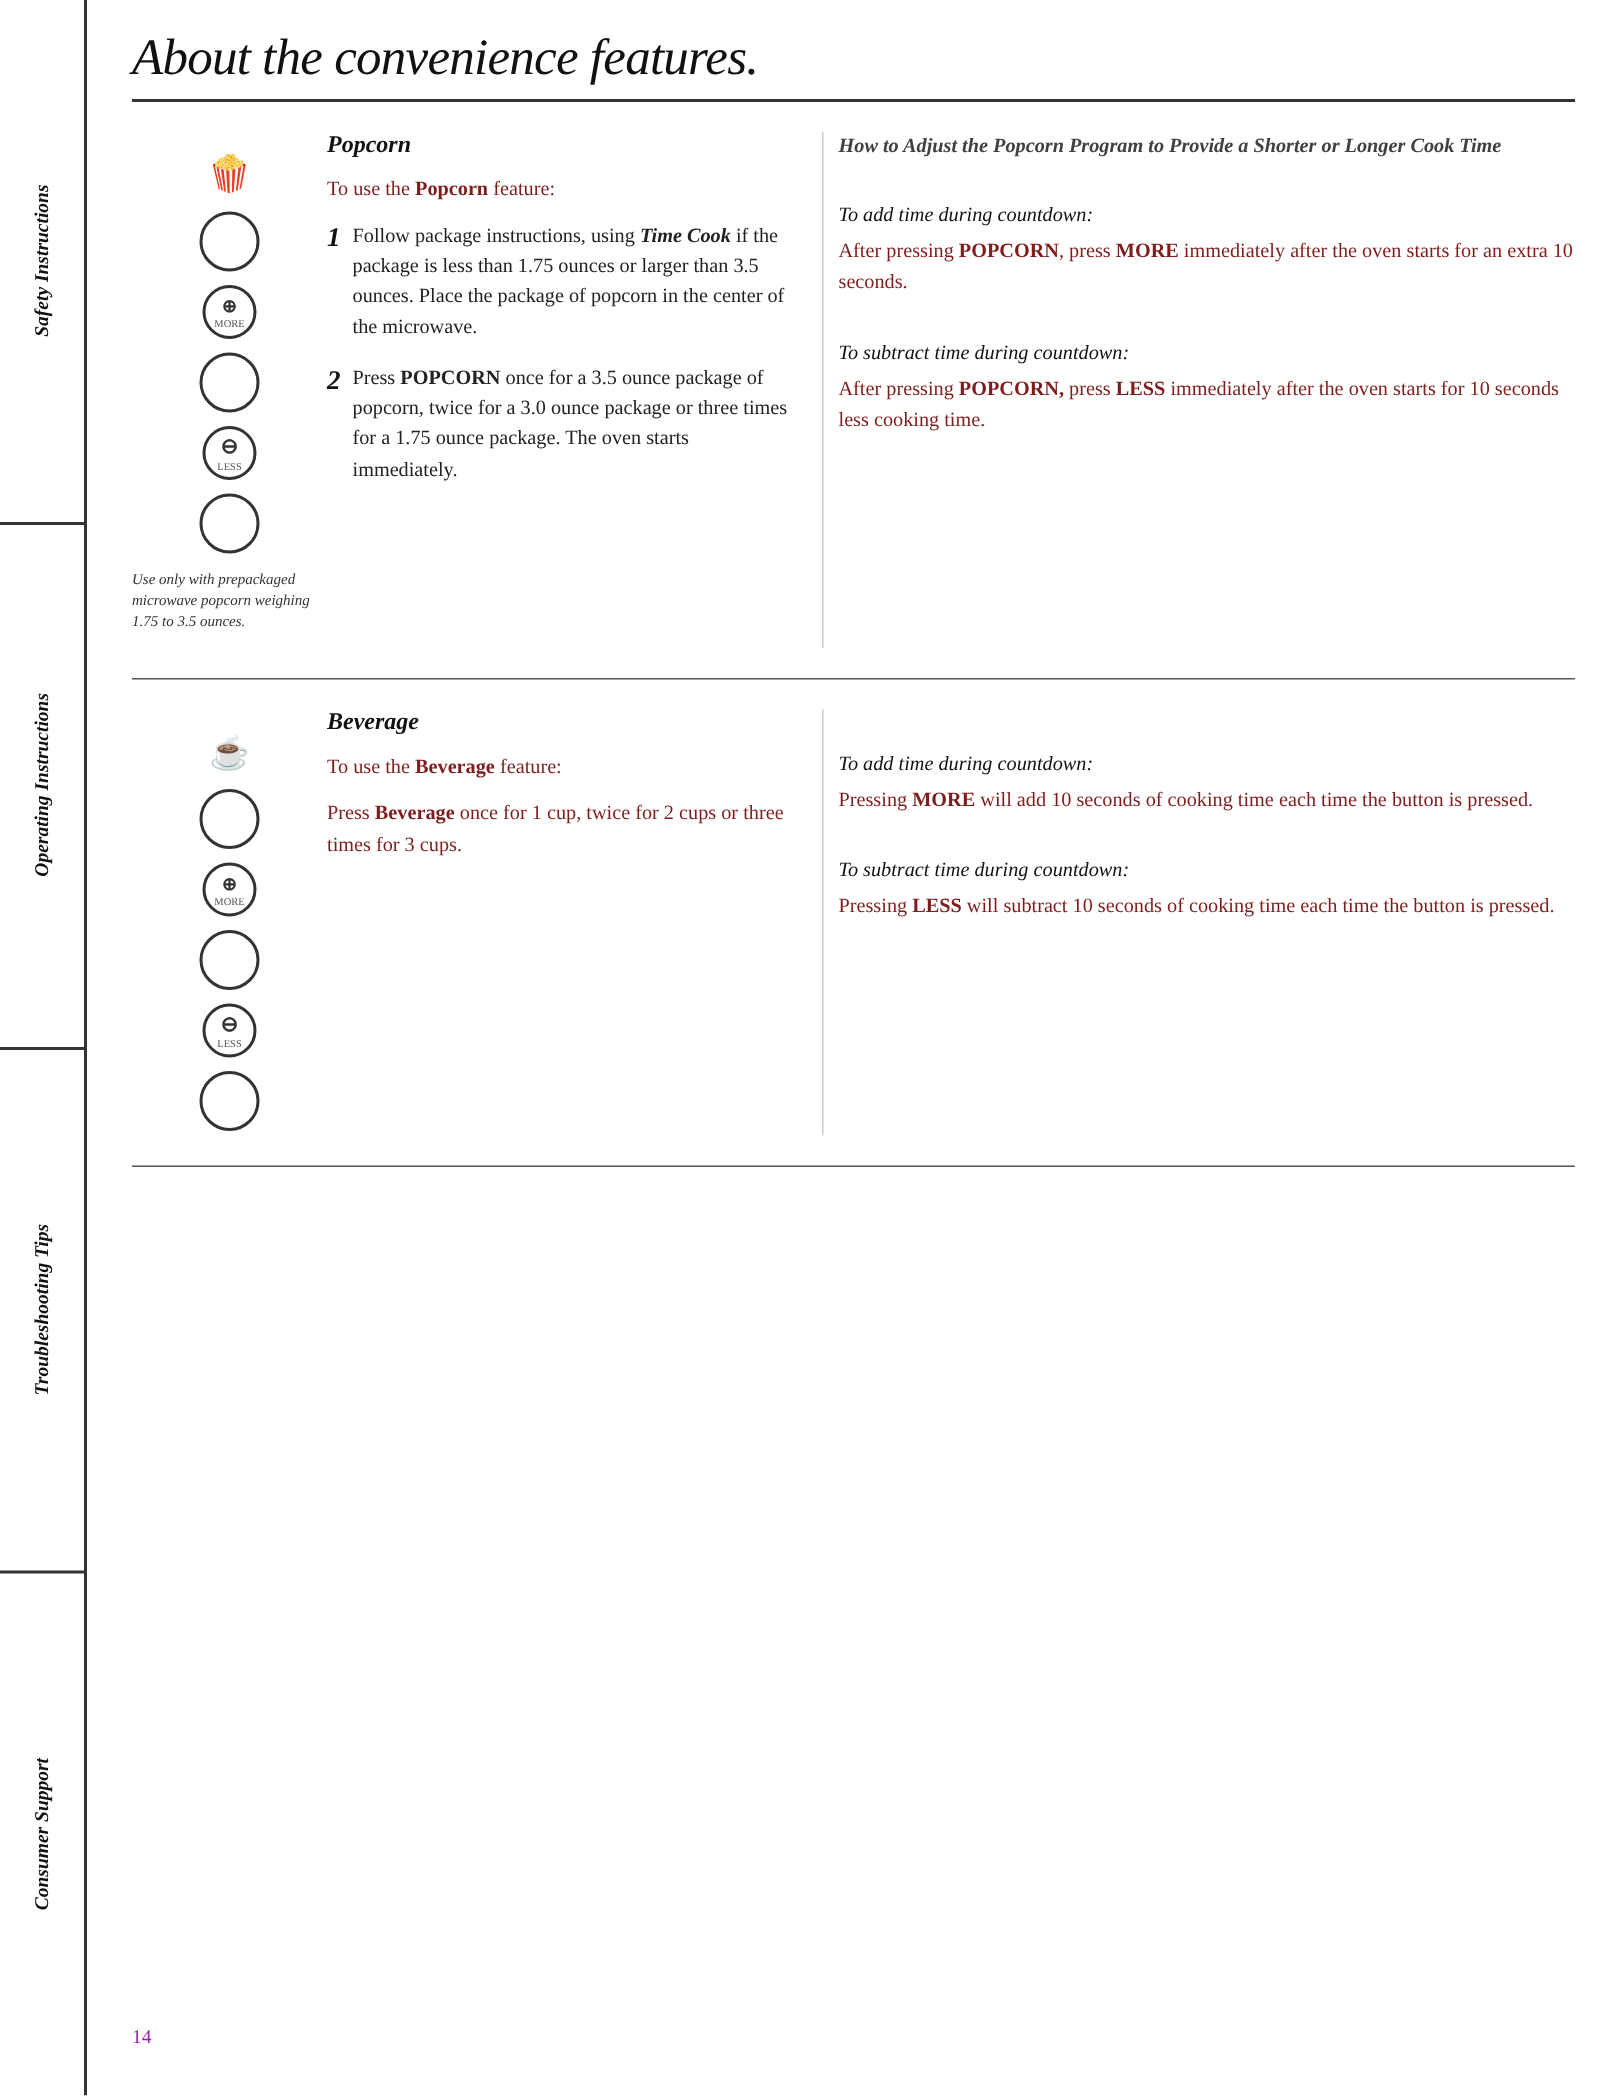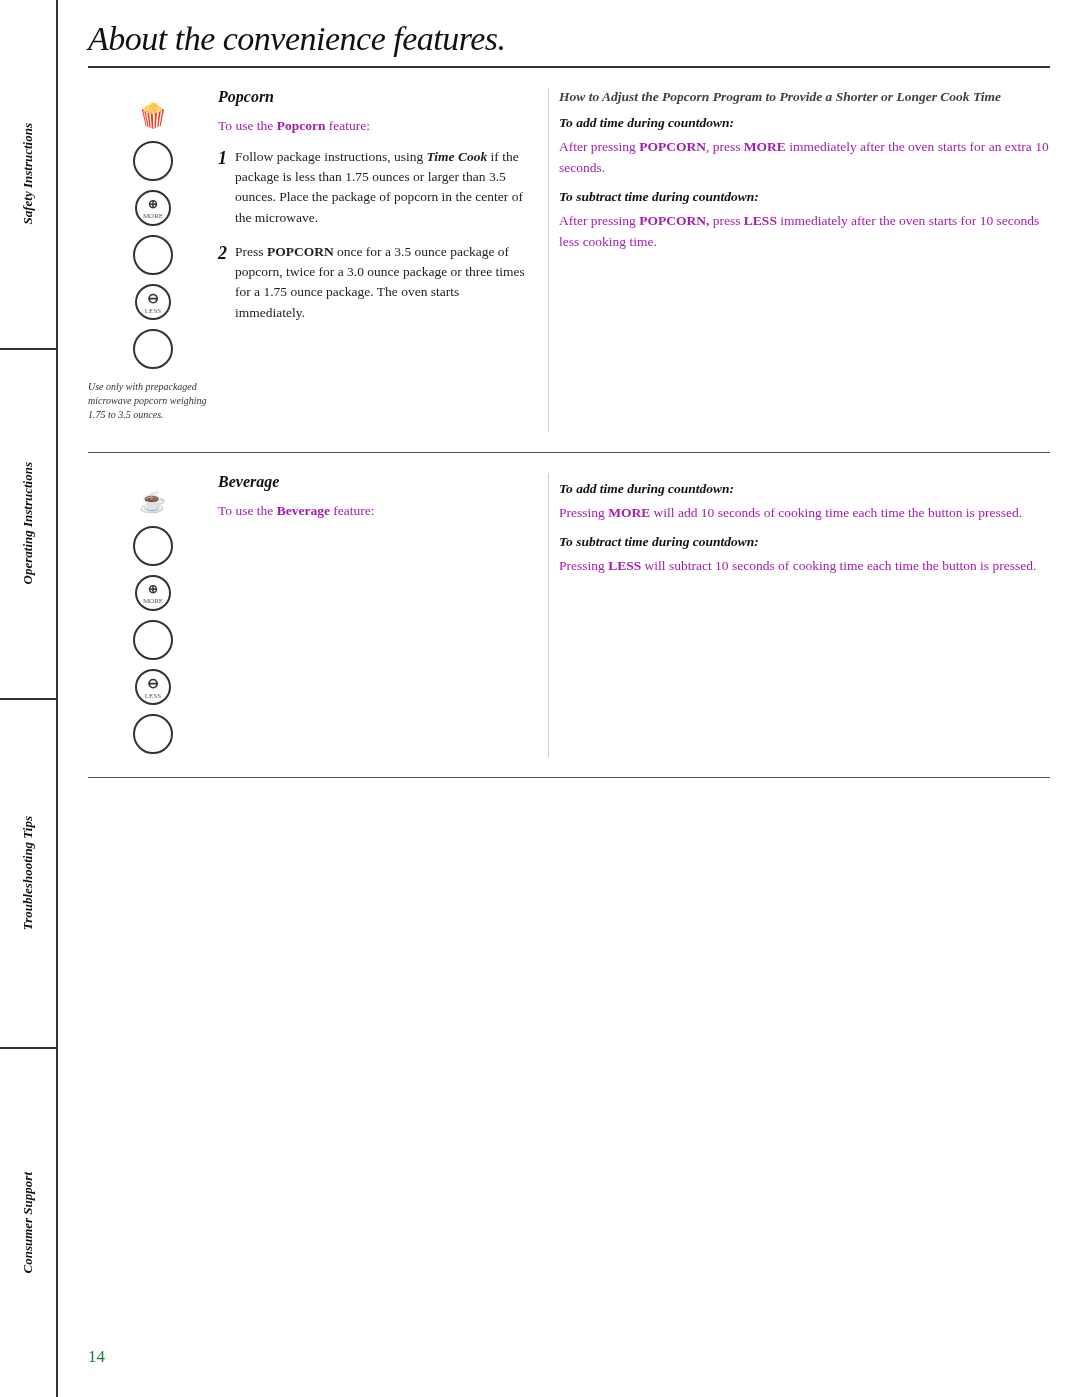--- a/index.html
+++ b/index.html
@@ -180,29 +180,29 @@
       font-style: italic;
       color: #111;
       flex-shrink: 0;
       margin-top: -2px;
     }
 
     p {
       font-size: 13.5px;
       line-height: 1.55;
       margin-bottom: 10px;
-      color: #a21caf;
+      color: #7f1d1d;
     }
 
     .subsection-title {
       font-size: 13.5px;
-      font-weight: bold;
+      font-weight: normal;
       font-style: italic;
       margin-bottom: 6px;
-      margin-top: 8px;
+      margin-top: 28px;
       color: #111;
     }
 
     .right-header {
       font-size: 13.5px;
       font-weight: bold;
       font-style: italic;
       margin-bottom: 8px;
       color: #404040;
       line-height: 1.4;
@@ -210,22 +210,22 @@
 
     .warning-text {
       font-weight: bold;
       font-style: italic;
       font-size: 13.5px;
       line-height: 1.5;
       margin-bottom: 10px;
     }
 
     .page-number {
-      font-size: 17px;
-      color: #15803d;
+      font-size: 13px;
+      color: #a21caf;
       margin-top: 24px;
     }
 
     .plus-icon {
       font-size: 12px;
       font-weight: bold;
       color: #333;
     }
 
     .minus-icon {
@@ -347,20 +347,23 @@
           </div>
         </div>
 
         <div class="circle-btn"></div>
       </div>
     </div>
 
     <div class="text-col-left">
       <div class="section-title">Beverage</div>
       <p>To use the <strong>Beverage</strong> feature:</p>
+      <p>
+        Press <strong>Beverage</strong> once for 1 cup, twice for 2 cups or three times for 3 cups.
+      </p>
     </div>
 
     <div class="text-col-right">
       <div class="subsection-title">To add time during countdown:</div>
       <p>
         Pressing <strong>MORE</strong> will add 10 seconds of cooking time each time the button is pressed.
       </p>
       <div class="subsection-title">To subtract time during countdown:</div>
       <p>
         Pressing <strong>LESS</strong>  will subtract 10 seconds of cooking time each time the button is pressed.

